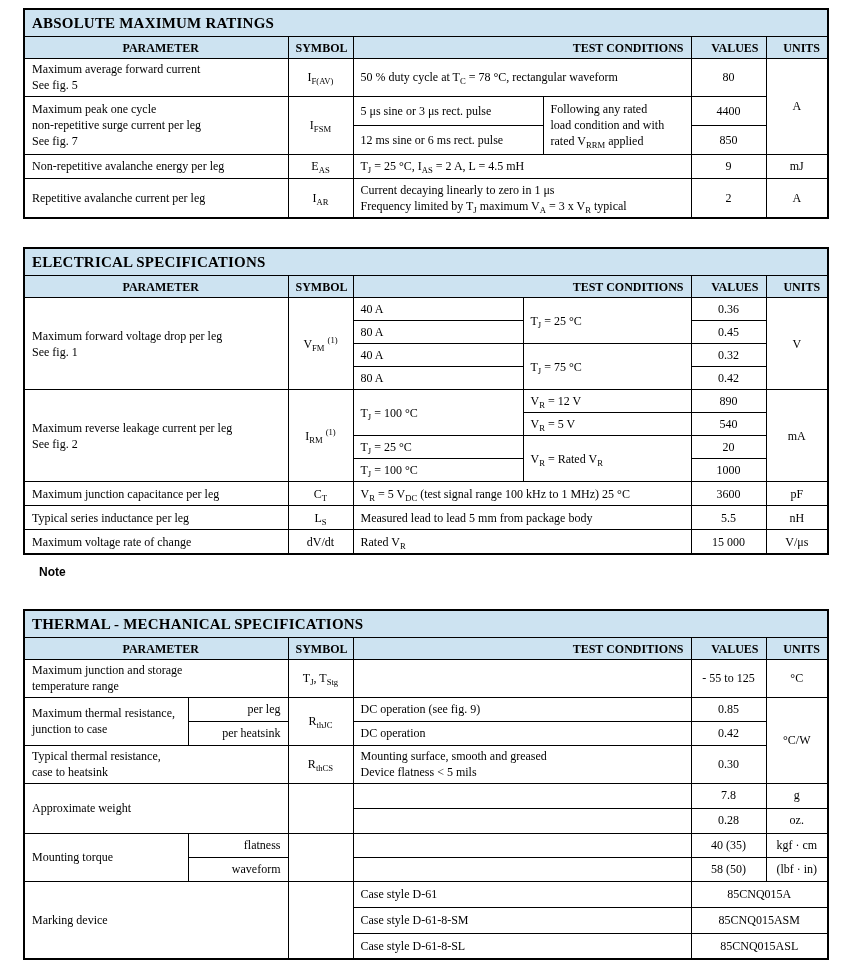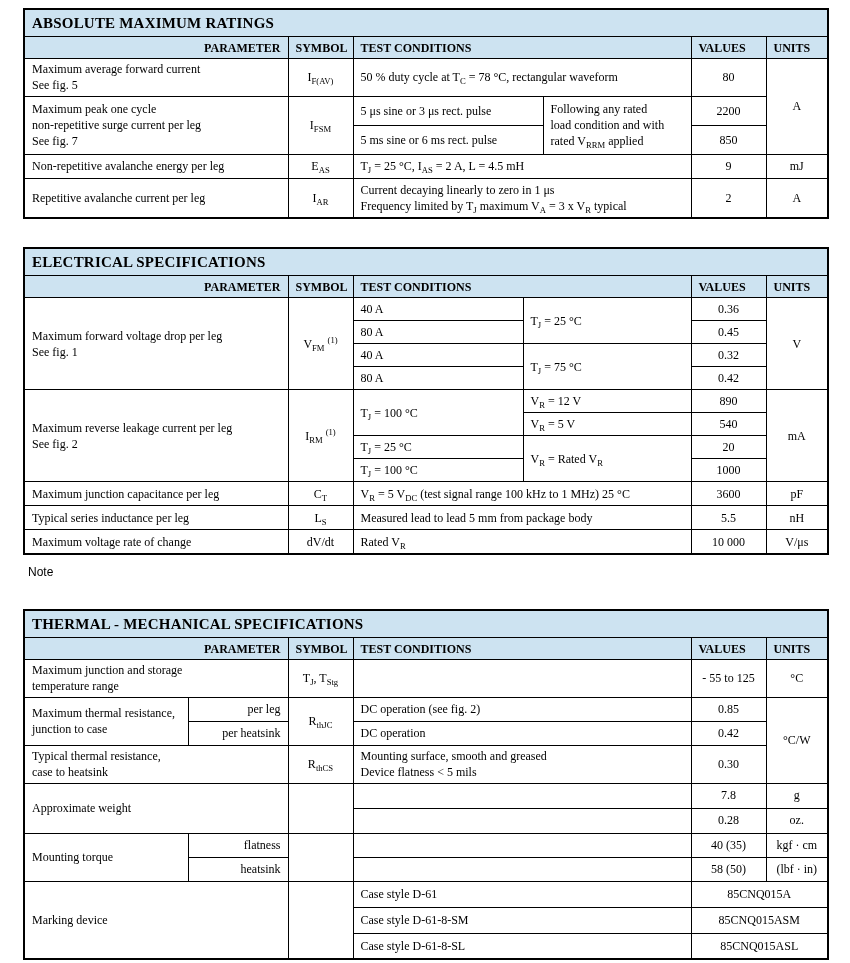--- a/index.html
+++ b/index.html
@@ -2,29 +2,29 @@
 <html style="--hdr-bg: #cde3f1; --border: #000000;"><head>
 <meta charset="utf-8">
 <style>
   :root { --hdr-bg:#cde3f1; --border:#000000; }
   * { box-sizing: border-box; }
   body { margin:0; background:#ffffff; color:#000; font-family:"Liberation Sans", sans-serif; }
   .page { width:850px; min-height:963px; padding:8px 23px 10px 23px; }
   table { border-collapse:collapse; table-layout:fixed; width:804px; border:2px solid var(--border);font-family:Liberation Serif, serif; }
   td { border:1px solid var(--border); font-size:12px; padding:2px 7px; vertical-align:middle; overflow:hidden; line-height:1.35; }
   tr.title-row td { background:var(--hdr-bg); font-weight:bold; font-size:15px; letter-spacing:0.2px; padding:3px 7px; }
-  tr.head td { background:var(--hdr-bg); font-weight:bold; text-align:left; }
-  tr.head td.l { text-align:right;padding-left:16px; }
+  tr.head td { background:var(--hdr-bg); font-weight:bold; text-align:right; }
+  tr.head td.l { text-align:center;padding-left:16px; }
   .l { text-align:left; }
   .c { text-align:center; }
   .r { text-align:right;margin-left:32px; }
   sub { font-size:72%; line-height:0; }
   sup { font-size:72%; line-height:0; }
   .note { margin:10px 0 0 1px; font-size:12px; }
-  .note-label { font-weight:normal; margin:4px 0 8px 4px; }
+  .note-label { font-weight:bold; margin:4px 0 8px 15px; }
   .spacer-lg { height:28px; }
   .spacer-md { height:22px; }
 </style>
 </head>
 <body>
 
 <div class="page">
 
   <table>
     <colgroup>
@@ -51,24 +51,24 @@
       <td class="c">I<sub>F(AV)</sub></td>
       <td class="l" colspan="2">50 % duty cycle at T<sub>C</sub> = 78 °C, rectangular waveform</td>
       <td class="c">80</td>
       <td class="c" rowspan="3">A</td>
     </tr>
     <tr style="height:29px">
       <td class="l" rowspan="2">Maximum peak one cycle<br>non-repetitive surge current per leg<br>See fig. 7</td>
       <td class="c" rowspan="2">I<sub>FSM</sub></td>
       <td class="l">5 μs sine or 3 μs rect. pulse</td>
       <td class="l" rowspan="2">Following any rated<br>load condition and with<br>rated V<sub>RRM</sub> applied</td>
-      <td class="c">2200</td>
+      <td class="c">4400</td>
     </tr>
     <tr style="height:29px">
-      <td class="l">5 ms sine or 6 ms rect. pulse</td>
+      <td class="l">12 ms sine or 6 ms rect. pulse</td>
       <td class="c">850</td>
     </tr>
     <tr style="height:24px">
       <td class="l">Non-repetitive avalanche energy per leg</td>
       <td class="c">E<sub>AS</sub></td>
       <td class="l" colspan="2">T<sub>J</sub> = 25 °C, I<sub>AS</sub> = 2 A, L = 4.5 mH</td>
       <td class="c">9</td>
       <td class="c">mJ</td>
     </tr>
     <tr style="height:40px">
@@ -156,21 +156,21 @@
       <td class="l">Typical series inductance per leg</td>
       <td class="c">L<sub>S</sub></td>
       <td class="l" colspan="2">Measured lead to lead 5 mm from package body</td>
       <td class="c">5.5</td>
       <td class="c">nH</td>
     </tr>
     <tr style="height:24px">
       <td class="l">Maximum voltage rate of change</td>
       <td class="c">dV/dt</td>
       <td class="l" colspan="2">Rated V<sub>R</sub></td>
-      <td class="c">10 000</td>
+      <td class="c">15 000</td>
       <td class="c">V/μs</td>
     </tr>
   </tbody>
     </table>
 
   <div class="note">
     <div class="note-label">Note</div>
   </div>
 
   <div class="spacer-md"></div>
@@ -199,21 +199,21 @@
       <td class="l" colspan="2">Maximum junction and storage<br>temperature range</td>
       <td class="c">T<sub>J</sub>, T<sub>Stg</sub></td>
       <td></td>
       <td class="c">- 55 to 125</td>
       <td class="c">°C</td>
     </tr>
     <tr style="height:24px">
       <td class="l" rowspan="2">Maximum thermal resistance,<br>junction to case</td>
       <td class="r">per leg</td>
       <td class="c" rowspan="2">R<sub>thJC</sub></td>
-      <td class="l">DC operation (see fig. 2)</td>
+      <td class="l">DC operation (see fig. 9)</td>
       <td class="c">0.85</td>
       <td class="c" rowspan="3">°C/W</td>
     </tr>
     <tr style="height:24px">
       <td class="r">per heatsink</td>
       <td class="l">DC operation</td>
       <td class="c">0.42</td>
     </tr>
     <tr style="height:38px">
       <td class="l" colspan="2">Typical thermal resistance,<br>case to heatsink</td>
@@ -235,21 +235,21 @@
     </tr>
     <tr style="height:24px">
       <td class="l" rowspan="2">Mounting torque</td>
       <td class="r">flatness</td>
       <td rowspan="2"></td>
       <td></td>
       <td class="c">40 (35)</td>
       <td class="c">kgf · cm</td>
     </tr>
     <tr style="height:24px">
-      <td class="r">heatsink</td>
+      <td class="r">waveform</td>
       <td></td>
       <td class="c">58 (50)</td>
       <td class="c">(lbf · in)</td>
     </tr>
     <tr style="height:26px">
       <td class="l" colspan="2" rowspan="3">Marking device</td>
       <td rowspan="3"></td>
       <td class="l">Case style D-61</td>
       <td class="c" colspan="2">85CNQ015A</td>
     </tr>

